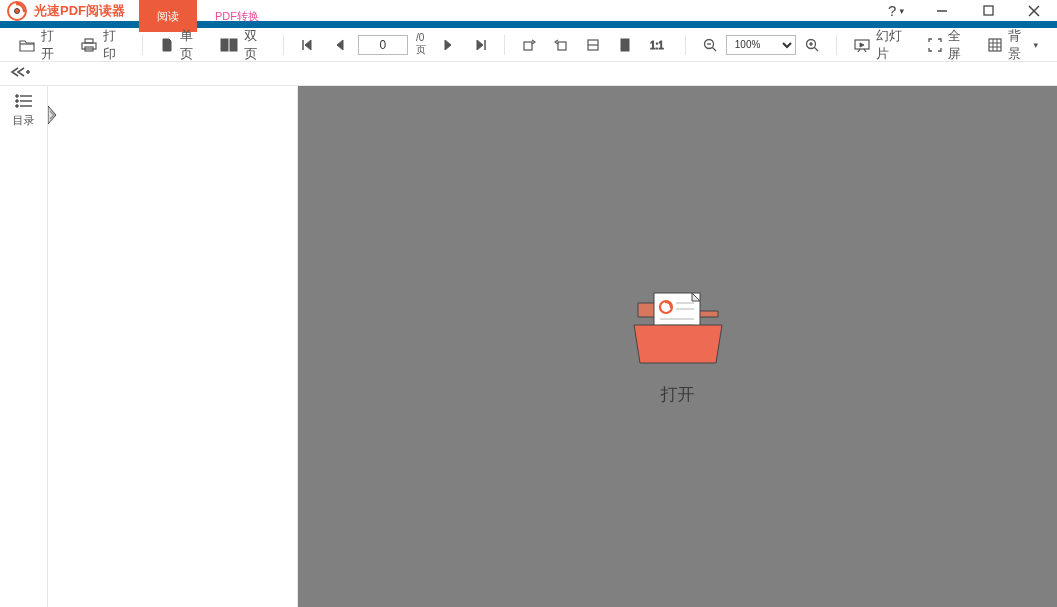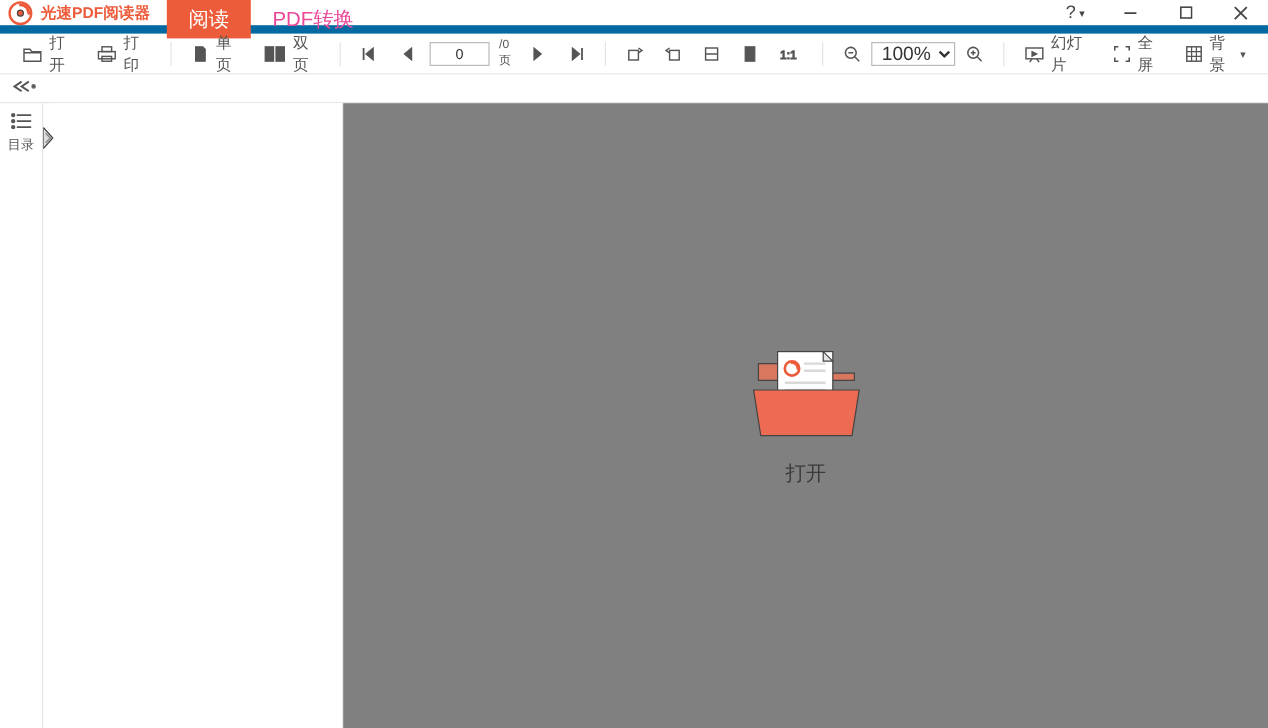--- a/index.html
+++ b/index.html
@@ -39,21 +39,21 @@
   .tabs {
     display: flex;
     align-items: stretch;
   }
   .tab {
     padding: 16px 18px;
     display: flex;
     align-items: center;
     height: 28px;
     cursor: pointer;
-    font-size: 17px;
+    font-size: 11px;
     text-align: right;
   }
   .tab.active {
     background: #ec5b3a;
     color: #fff;
   }
   .tab:not(.active) {
     color: #ec4899;
   }
   .titlebar-right {
@@ -111,21 +111,21 @@
     border: 1px solid #bbb;
     text-align: center;
     font-size: 12px;
     color:#333;
   }
   .page-total { font-size: 10px; color:#555; padding:0 4px;}
   .zoom-select {
     width: 76px;
     height: 20px;
     border: 1px solid #bbb;
-    font-size: 16px;
+    font-size: 10px;
     color:#333;
     padding-left:4px;
     background:#fff;
   }
   .tb-caret { font-size:9px; margin-left:4px; }
 
   
   .secondary-bar {
     height: 24px;
     border-bottom: 1px solid #e6e6e6;
@@ -137,21 +137,21 @@
     color:#666;
     cursor:pointer;
   }
 
   
   .main {
     display:flex;
     height: calc(100% - 28px - 34px - 24px);
   }
   .sidebar {
-    width: 36px;
+    width: 48px;
     border-right: 1px solid #e6e6e6;
     display:flex;
     flex-direction:column;
     align-items:flex-start;
   }
   .side-item {
     width:100%;
     padding: 8px 0 6px 0;
     text-align:center;
     cursor:pointer;

